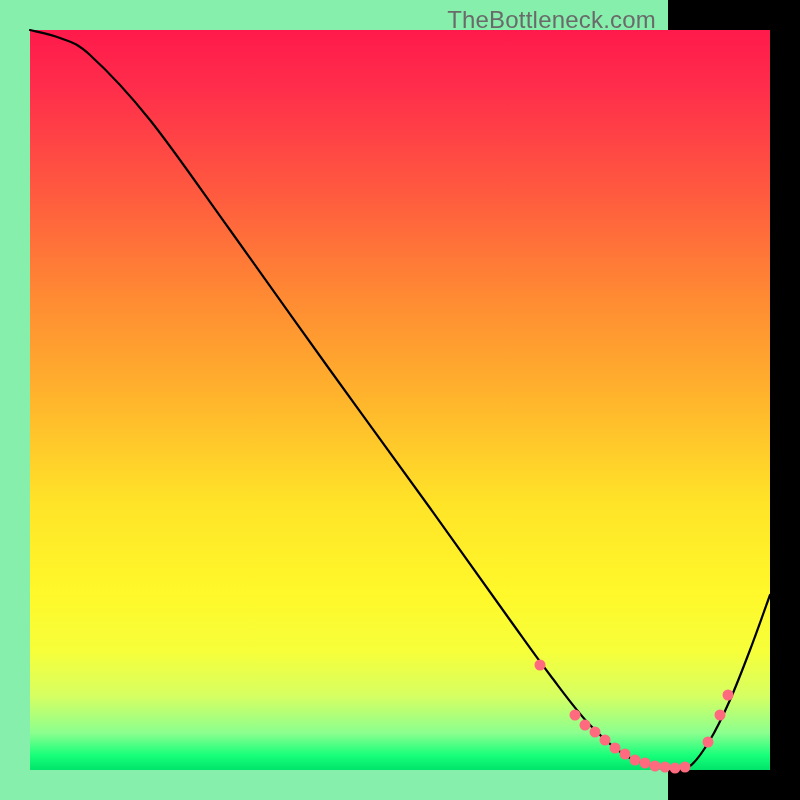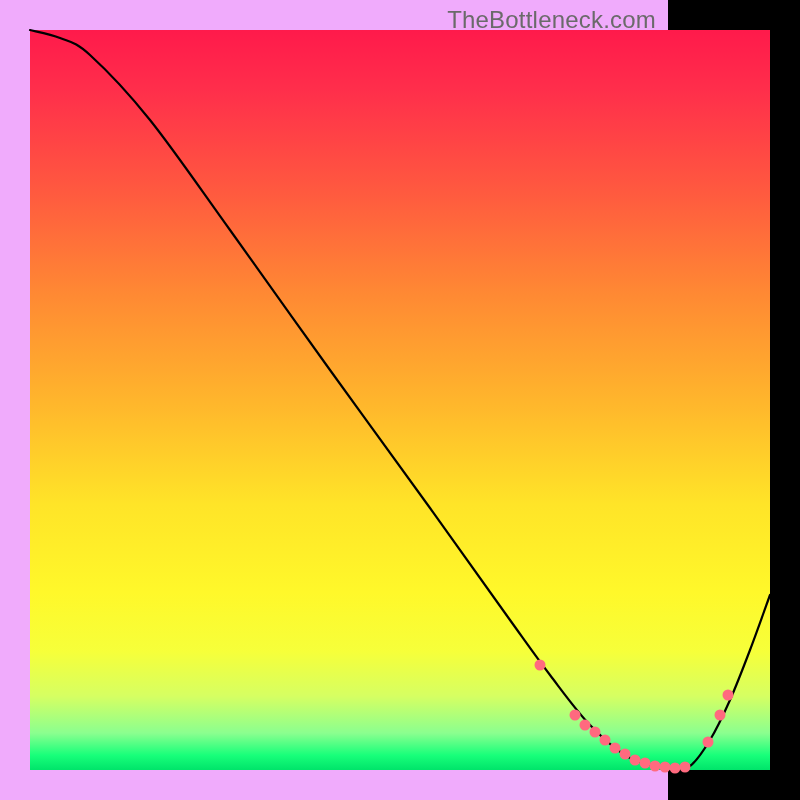--- a/index.html
+++ b/index.html
@@ -1,21 +1,21 @@
 <!DOCTYPE html>
 <html><head>
 <meta charset="utf-8">
 <style>
   * { margin: 0; padding: 0; box-sizing: border-box; }
   html, body { width: 800px; height: 800px; overflow: hidden; background: #000; }
   .stage {
     position: relative;
     width: 668px;
     height: 800px;
-    background: #f0abfc;
+    background: #86efac;
     text-decoration: underline;
   }
   .plot-area {
     position: absolute;
     left: 30px;
     top: 30px;
     width: 740px;
     height: 740px;
     background: linear-gradient(to bottom,
       #ff1a4b 0%,

